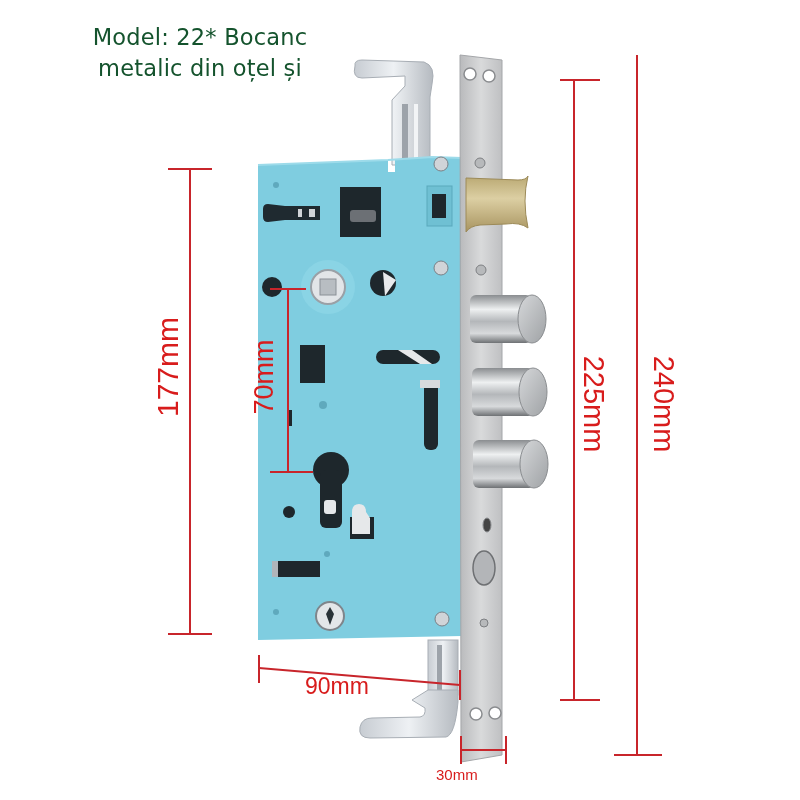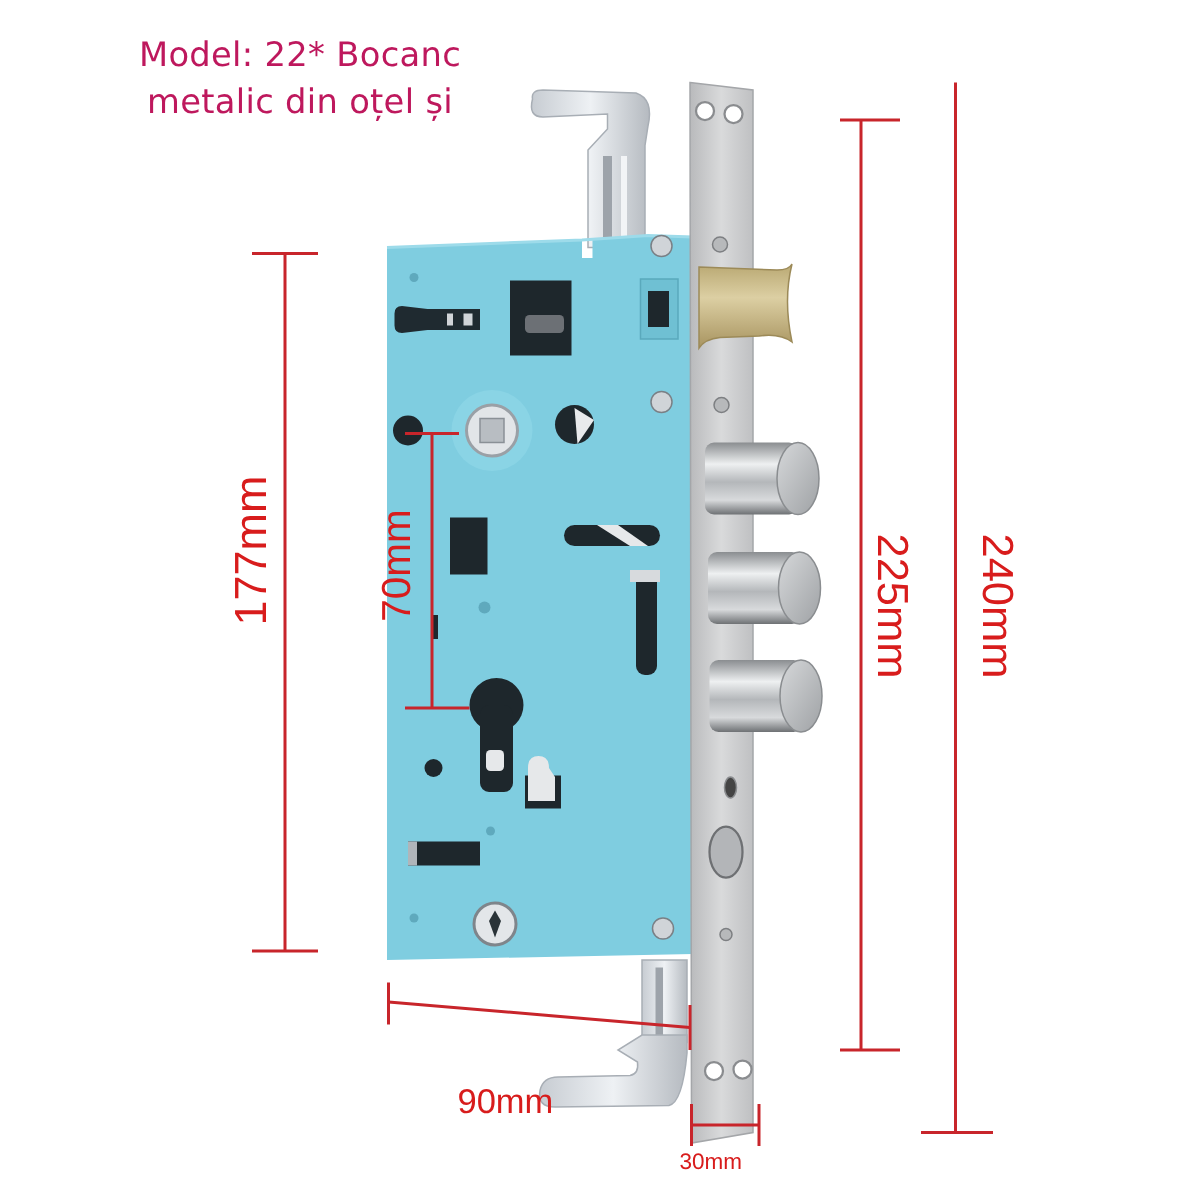--- a/index.html
+++ b/index.html
@@ -1,17 +1,17 @@
 <!DOCTYPE html>
 <html><head>
 <meta charset="utf-8">
 <style>
   html,body{margin:0;padding:0;background:#ffffff;}
   body{width:800px;height:800px;position:relative;overflow:hidden;font-family:"DejaVu Sans",sans-serif;}
-  .caption{position:absolute;left:50px;top:22px;width:300px;text-align:center;color:#be185d;font-size:22.5px;line-height:31px;font-family:"DejaVu Sans",sans-serif;letter-spacing:0.2px;}
+  .caption{position:absolute;left:50px;top:22px;width:300px;text-align:center;color:#14532d;font-size:22.5px;line-height:31px;font-family:"DejaVu Sans",sans-serif;letter-spacing:0.2px;}
   .caption div{white-space:nowrap;}
   .dim-label{position:absolute;color:#d81c1c;font-family:"Liberation Sans",sans-serif;font-weight:normal;white-space:nowrap;}
   .vert{transform-origin:center center;}
   svg{position:absolute;left:0;top:0;}
 </style>
 </head>
 <body>
 
 <div class="caption">
   <div>Model: 22* Bocanc</div>
@@ -171,15 +171,15 @@
 </svg>
 
 <div class="dim-label vert" style="left:108px;top:350px;width:120px;height:34px;font-size:30px;line-height:34px;text-align:center;transform:rotate(-90deg);">177mm</div>
 
 <div class="dim-label vert" style="left:214px;top:362px;width:100px;height:30px;font-size:27px;line-height:30px;text-align:center;transform:rotate(-90deg);">70mm</div>
 
 <div class="dim-label vert" style="left:534px;top:388px;width:120px;height:32px;font-size:29px;line-height:32px;text-align:center;transform:rotate(90deg);">225mm</div>
 
 <div class="dim-label vert" style="left:604px;top:388px;width:120px;height:32px;font-size:29px;line-height:32px;text-align:center;transform:rotate(90deg);">240mm</div>
 
-<div class="dim-label" style="left:305px;top:720px;font-size:23px;line-height:28px;">90mm</div>
+<div class="dim-label" style="left:305px;top:672px;font-size:23px;line-height:28px;">90mm</div>
 
-<div class="dim-label" style="left:453px;top:766px;font-size:15px;line-height:18px;">30mm</div>
+<div class="dim-label" style="left:436px;top:766px;font-size:15px;line-height:18px;">30mm</div>
 
 </body></html>

